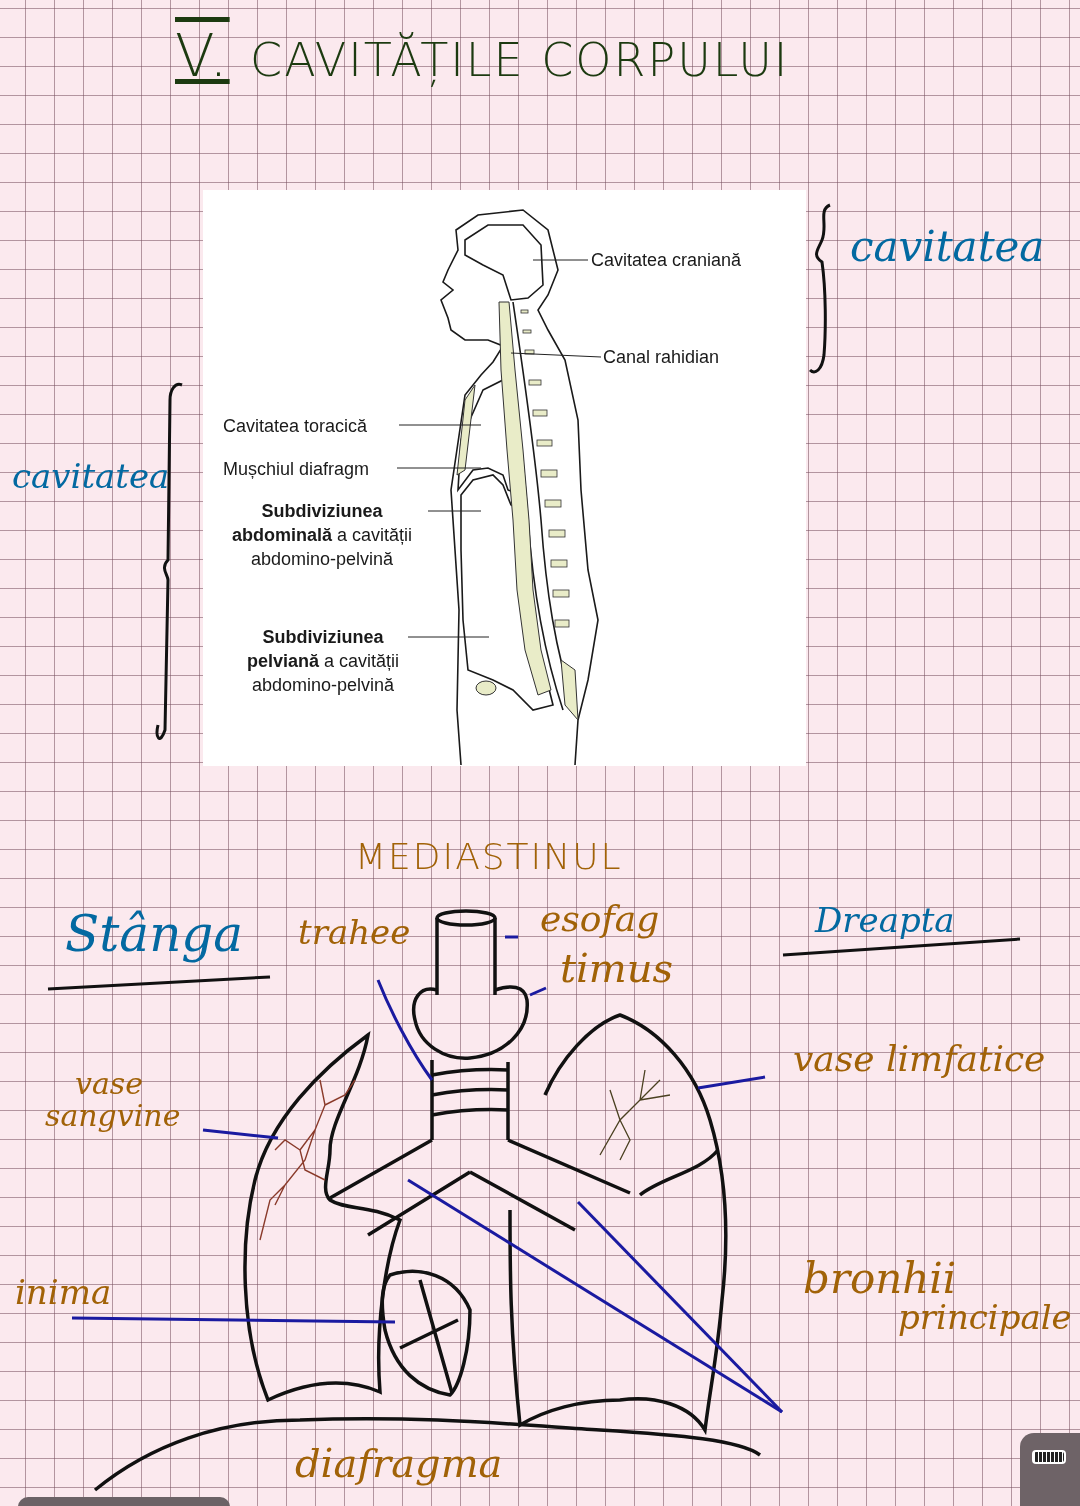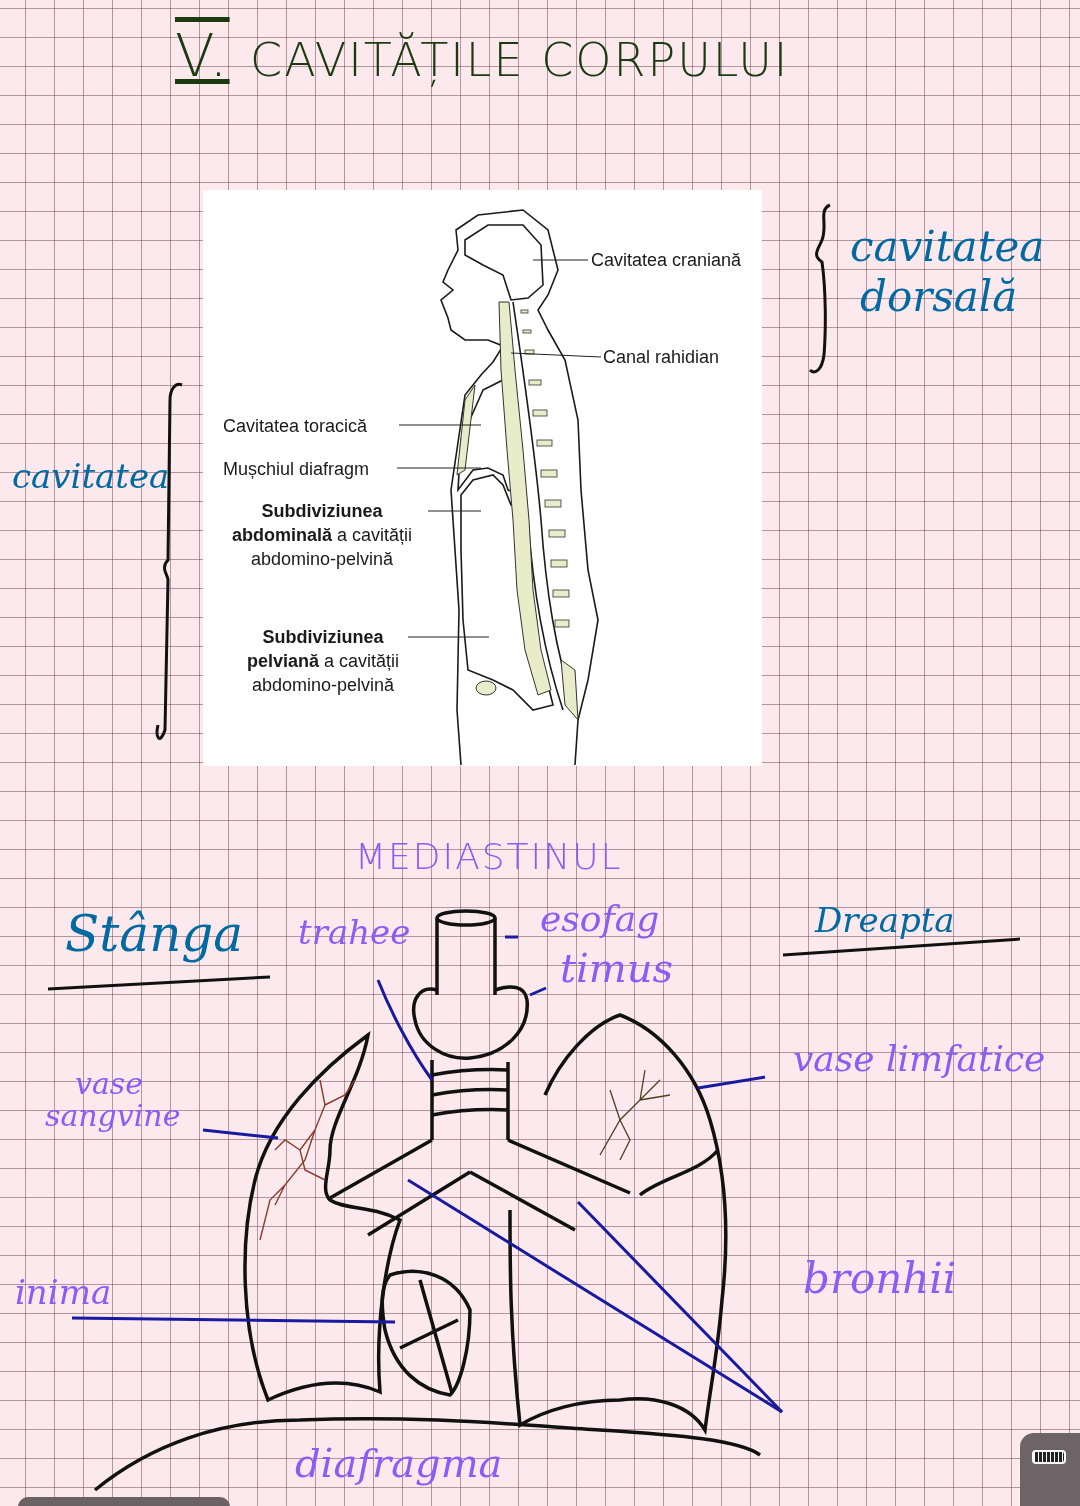--- a/index.html
+++ b/index.html
@@ -9,23 +9,23 @@
       background-image:
         linear-gradient(to right, rgba(120,80,95,0.55) 1px, transparent 1px),
         linear-gradient(to bottom, rgba(120,80,95,0.55) 1px, transparent 1px);
       background-size:29px 29px;
       background-position:-4px 8px;
       font-family:"Liberation Sans", sans-serif;
     }
     .hand { position:absolute; font-family:"DejaVu Serif", serif; font-style:italic; white-space:nowrap; }
     .black { color:#0369a1; }
     .green { color:#1c3a10; }
-    .blue { color:#8b5cf6; }
+    .blue { color:#a16207; }
     svg.overlay { position:absolute; left:0; top:0; }
-    .panel { position:absolute; left:203px; top:190px; width:559px; height:576px; background:#fff; }
+    .panel { position:absolute; left:203px; top:190px; width:603px; height:576px; background:#fff; }
     .lbl { position:absolute; font-size:18px; color:#1a1a1a; line-height:24px; text-align:center; font-family:"Liberation Sans", sans-serif; }
     .lbl b { font-weight:700; }
     .toolbar-left { position:absolute; left:18px; top:1497px; width:212px; height:20px; background:#6b6266; border-radius:10px 10px 0 0; }
     .ruler-btn { position:absolute; left:1020px; top:1433px; width:60px; height:73px; background:#6e6367; border-radius:14px 0 0 0; }
     .ruler-btn .ico { position:absolute; left:12px; top:17px; width:34px; height:14px; border:2px solid #fff; border-radius:4px; box-sizing:border-box; background:repeating-linear-gradient(to right,#fff 0 1.5px, #222 1.5px 4px); }
   </style>
 </head>
 <body>
 
 <div class="hand green" style="left:175px;top:22px;font-size:58px;letter-spacing:2px;font-style:normal;font-family:'DejaVu Sans',sans-serif;font-weight:300;">
@@ -137,40 +137,40 @@
     <line x1="698" y1="1088" x2="765" y2="1077"></line>
     <line x1="203" y1="1130" x2="278" y2="1138"></line>
     <line x1="72" y1="1318" x2="395" y2="1322"></line>
     <line x1="408" y1="1180" x2="782" y2="1412"></line>
     <line x1="578" y1="1202" x2="782" y2="1412"></line>
   </g>
 </svg>
 
 <div class="hand black" style="left:850px;top:222px;font-size:42px;line-height:50px;">
   <div>cavitatea</div>
-  <div style="margin-left:10px;">dorsală</div>
 </div>
 <div class="hand black" style="left:12px;top:436px;font-size:34px;line-height:80px;">
   <div>cavitatea</div>
 </div>
 
 <div class="hand blue" style="left:355px;top:836px;font-size:36px;font-style:normal;font-family:'DejaVu Sans',sans-serif;font-weight:300;letter-spacing:2px;">MEDIASTINUL</div>
 <div class="hand black" style="left:65px;top:905px;font-size:50px;">Stânga</div>
 <div class="hand black" style="left:815px;top:900px;font-size:34px;">Dreapta</div>
 
 <div class="hand blue" style="left:298px;top:912px;font-size:34px;">trahee</div>
 <div class="hand blue" style="left:540px;top:898px;font-size:36px;">esofag</div>
 <div class="hand blue" style="left:560px;top:945px;font-size:40px;">timus</div>
 <div class="hand blue" style="left:793px;top:1038px;font-size:36px;">vase limfatice</div>
 <div class="hand blue" style="left:45px;top:1068px;font-size:30px;line-height:32px;">
   <div style="margin-left:30px;">vase</div>
   <div>sangvine</div>
 </div>
 <div class="hand blue" style="left:15px;top:1272px;font-size:34px;">inima</div>
 <div class="hand blue" style="left:803px;top:1260px;font-size:42px;line-height:38px;">
   <div>bronhii</div>
+  <div style="margin-left:95px;font-size:34px;">principale</div>
 </div>
 <div class="hand blue" style="left:295px;top:1440px;font-size:40px;">diafragma</div>
 
 <div class="toolbar-left"></div>
 <div class="ruler-btn">
   <span class="ico"></span>
 </div>
 
 </body></html>

